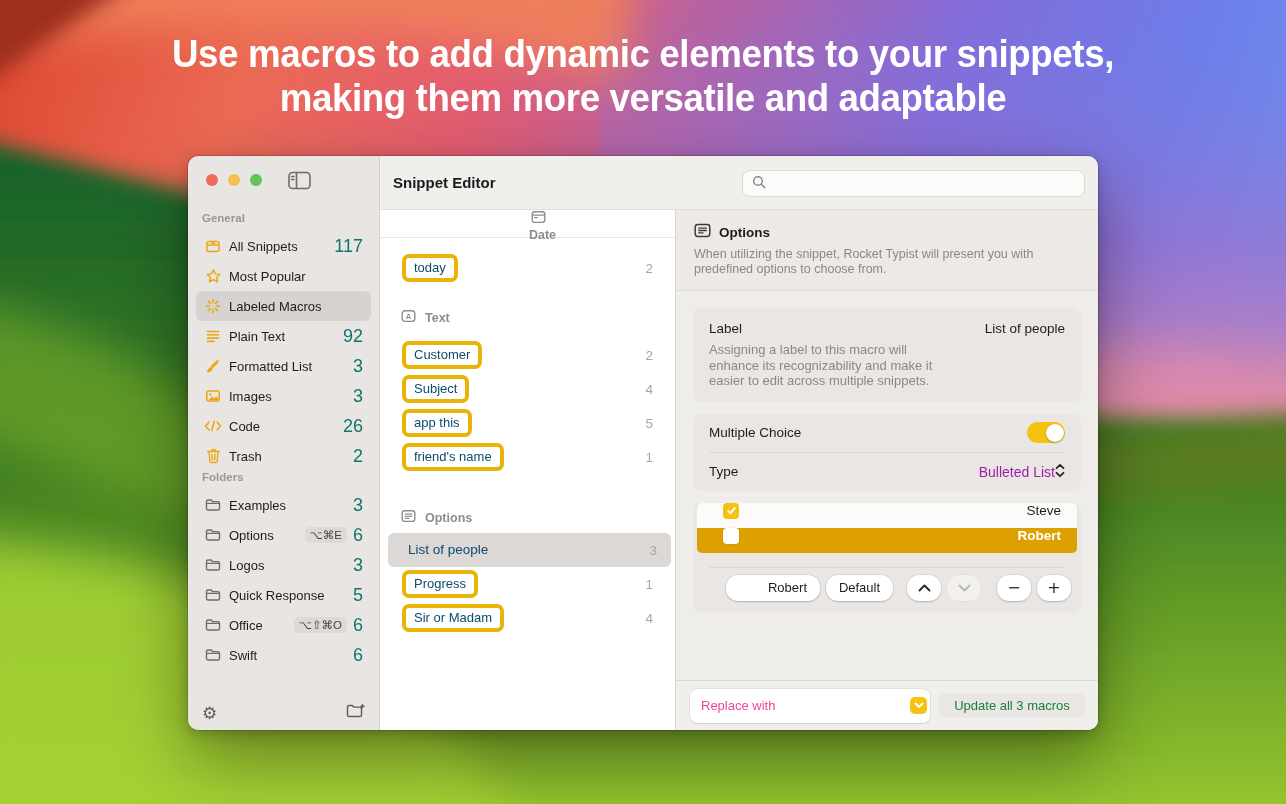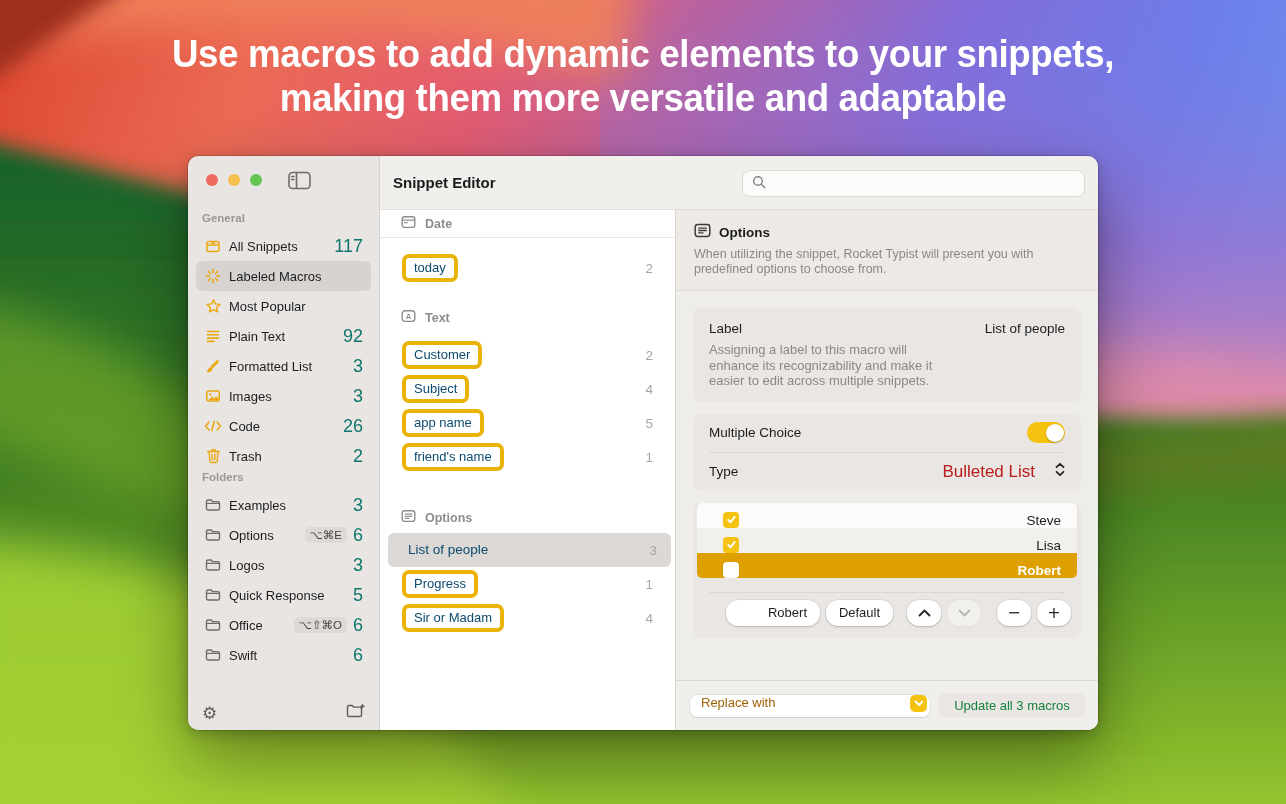--- a/index.html
+++ b/index.html
@@ -50,21 +50,21 @@
             display:flex; align-items:center; padding:0 9px; }
   .search input { border:0; outline:0; background:transparent; font-size:13px; color:#3a3937; width:100%;
                   font-family:"Liberation Sans", sans-serif; margin-left:6px; }
   .search input::placeholder { color:#9d9b98; }
 
   .content { flex:1; display:flex; min-height:0; }
 
   
   .midcol { width:296px; flex:0 0 296px; background:#fff; border-right:1px solid #d8d5d2; overflow:hidden; }
   .grp-head { height:28px; display:flex; align-items:center; padding-left:21px; }
-  .grp-head.bordered { border-bottom:1px solid #ebe8e5; }
+  .grp-head.bordered { border-bottom:1px solid #ebe8e5;flex-direction:column; }
   .grp-head .gh-label { font-size:12.5px; font-weight:bold; color:#8f8d8a; margin-left:9px; }
   .m-row { height:34px; display:flex; align-items:center; padding:0 22px 0 0; }
   .m-rows { margin-top:13px; }
   .pill { margin-left:22px; border:4px solid #eab308; border-radius:7px; padding:2px 8px 3px;
           font-size:13px; color:#0c4a6e; }
   .m-count { margin-left:auto; color:#a8a5a2; font-size:13.5px; }
   .m-row.sel { background:#dbd8d5; border-radius:6px; margin:0 4px 0 8px; padding-right:14px; }
   .m-row.sel .pill { border-color:transparent; padding-left:16px; margin-left:0; font-size:13.5px; }
   .gap19{height:19px;} .gap30{height:30px;}
 
@@ -80,24 +80,24 @@
   .lbl-row { display:flex; align-items:center; justify-content:space-between; padding:13px 16px 0; }
   .lbl-row .k { font-size:13.5px; color:#1d1d1f; }
   .lbl-row .v { font-size:13.5px; color:#1d1d1f; }
   .lbl-desc { padding:6px 16px 13px; font-size:13px; line-height:15.5px; color:#8b8987; max-width:265px; }
   .set-row { height:38px; display:flex; align-items:center; justify-content:space-between; padding:0 16px; }
   .set-row .k { font-size:13.5px; color:#1d1d1f; }
   .hair { height:1px; background:#d9d6d3; margin:0 16px; }
   .toggle { width:38px; height:21px; border-radius:11px; background:#f5c20f; position:relative; }
   .toggle::after { content:""; position:absolute; right:1.5px; top:1.5px; width:18px; height:18px;
                    border-radius:50%; background:#fff; box-shadow:0 1px 2px rgba(0,0,0,.25); }
-  .type-val { display:flex; align-items:center; gap:20px; font-size:17px; color:#b91c1c; }
+  .type-val { display:flex; align-items:center; gap:0; font-size:14px; color:#a21caf; }
 
   .opt-list { margin:8px 4px 0; border-radius:5px; overflow:hidden; }
-  .opt-row { height:25px; display:flex; align-items:flex-end; padding:0 16px 0 26px; }
+  .opt-row { height:25px; display:flex; align-items:flex-start; padding:0 16px 0 26px; }
   .opt-row.alt { background:#f2f0ed; }
   .opt-row.plain { background:#fcfbfa; }
   .opt-row.sel { background:#dda000; }
   .opt-name { margin-left:auto; font-size:13.5px; color:#1d1d1f; }
   .opt-row.sel .opt-name { color:#fff; font-weight:bold; }
   .cbox { width:16px; height:16px; border-radius:4px; display:flex; align-items:center; justify-content:center; }
   .cbox.on { background:#f5c20f; }
   .cbox.off { background:#fff; box-shadow:0 0 0 0.5px rgba(0,0,0,.08); }
   .opt-hair { height:1px; background:#d9d6d3; margin:14px 16px 0; }
   .opt-btns { display:flex; align-items:center; padding:7px 10px 6px 33px; gap:6px; }
@@ -105,23 +105,23 @@
          font-size:13px; color:#1d1d1f; box-shadow:0 0 0 0.5px rgba(0,0,0,.1), 0 1px 2px rgba(0,0,0,.18); }
   .btn-field { width:94px; justify-content:flex-end; padding-right:13px; }
   .btn-default { width:67px; margin-right:8px; }
   .btn-sq { width:34px; }
   .btn-sq.disabled { background:#f2f0ed; box-shadow:0 0 0 0.5px rgba(0,0,0,.06); }
   .btn-minus { margin-left:10px; }
   .pm { font-size:16px; color:#2a2927; line-height:1; font-family:"DejaVu Sans", sans-serif; }
 
   .insp-foot { flex:0 0 50px; background:#f1efec; border-top:1px solid #dcd9d6;
                display:flex; align-items:center; padding:0 13px 0 14px; gap:9px; }
-  .replace-sel { flex:0 0 240px; height:22px; background:#fff; border-radius:7px;
+  .replace-sel { flex:0 0 240px; height:34px; background:#fff; border-radius:7px;
                  box-shadow:0 0 0 0.5px rgba(0,0,0,.12), 0 1px 1px rgba(0,0,0,.08);
-                 display:flex; padding:0 3px 0 11px; font-size:13px; color:#a16207; }
+                 display:flex; align-items:center; padding:0 3px 0 11px; font-size:13px; color:#ec4899; }
   .replace-caret { margin-left:auto; width:17px; height:17px; border-radius:5px; background:#f5c20f;
                    display:flex; align-items:center; justify-content:center; }
   .update-btn { flex:1; height:23px; background:#e9e6e3; border-radius:7px;
                 display:flex; align-items:center; justify-content:center;
                 font-size:13px; color:#15803d; box-shadow:0 0 0 0.5px rgba(0,0,0,.05); }
 </style>
 </head>
 <body>
 
 <svg class="wallpaper" width="1286" height="804" viewBox="0 0 1286 804" preserveAspectRatio="none">
@@ -192,43 +192,43 @@
           <span class="sb-ico">
               <svg width="16" height="16" viewBox="0 0 16 16">
                 <rect x="2" y="3.5" width="12" height="10" rx="2" fill="none" stroke="#eaa811" stroke-width="1.5"></rect>
                 <line x1="2" y1="7" x2="14" y2="7" stroke="#eaa811" stroke-width="1.5"></line>
                 <line x1="6.5" y1="5.2" x2="9.5" y2="5.2" stroke="#eaa811" stroke-width="1.5" stroke-linecap="round"></line>
               </svg>
             </span>
           <span class="sb-label">All Snippets</span>
           <span class="sb-count">117</span>
         </div>
+        <div class="sb-item">
+          <span class="sb-ico">
+              <svg width="17" height="17" viewBox="0 0 17 17">
+                <path d="M8.5,1.8 L10.4,5.9 L14.9,6.4 L11.6,9.4 L12.5,13.8 L8.5,11.6 L4.5,13.8 L5.4,9.4 L2.1,6.4 L6.6,5.9 Z" fill="none" stroke="#eaa811" stroke-width="1.4" stroke-linejoin="round"></path>
+              </svg>
+            </span>
+          <span class="sb-label">Most Popular</span>
+          <span class="sb-count"></span>
+        </div>
         <div class="sb-item sel">
           <span class="sb-ico">
               <svg width="16" height="16" viewBox="0 0 16 16" stroke="#eaa811" stroke-width="1.5" stroke-linecap="round">
                 <line x1="8" y1="1.5" x2="8" y2="4.5"></line>
                 <line x1="8" y1="11.5" x2="8" y2="14.5"></line>
                 <line x1="1.5" y1="8" x2="4.5" y2="8"></line>
                 <line x1="11.5" y1="8" x2="14.5" y2="8"></line>
                 <line x1="3.4" y1="3.4" x2="5.5" y2="5.5"></line>
                 <line x1="10.5" y1="10.5" x2="12.6" y2="12.6"></line>
                 <line x1="12.6" y1="3.4" x2="10.5" y2="5.5"></line>
                 <line x1="5.5" y1="10.5" x2="3.4" y2="12.6"></line>
               </svg>
             </span>
           <span class="sb-label">Labeled Macros</span>
-          <span class="sb-count"></span>
-        </div>
-        <div class="sb-item">
-          <span class="sb-ico">
-              <svg width="17" height="17" viewBox="0 0 17 17">
-                <path d="M8.5,1.8 L10.4,5.9 L14.9,6.4 L11.6,9.4 L12.5,13.8 L8.5,11.6 L4.5,13.8 L5.4,9.4 L2.1,6.4 L6.6,5.9 Z" fill="none" stroke="#eaa811" stroke-width="1.4" stroke-linejoin="round"></path>
-              </svg>
-            </span>
-          <span class="sb-label">Most Popular</span>
           <span class="sb-count"></span>
         </div>
         <div class="sb-item">
           <span class="sb-ico">
               <svg width="16" height="16" viewBox="0 0 16 16" stroke="#eaa811" stroke-width="1.6" stroke-linecap="round">
                 <line x1="2.5" y1="3.5" x2="13.5" y2="3.5"></line>
                 <line x1="2.5" y1="6.8" x2="13.5" y2="6.8"></line>
                 <line x1="2.5" y1="10.1" x2="13.5" y2="10.1"></line>
                 <line x1="2.5" y1="13.4" x2="9" y2="13.4"></line>
               </svg>
@@ -399,21 +399,21 @@
         <div class="m-rows" style="margin-top:6px;">
           <div class="m-row">
             <span class="pill">Customer</span>
             <span class="m-count">2</span>
           </div>
           <div class="m-row">
             <span class="pill">Subject</span>
             <span class="m-count">4</span>
           </div>
           <div class="m-row">
-            <span class="pill">app name</span>
+            <span class="pill">app this</span>
             <span class="m-count">5</span>
           </div>
           <div class="m-row">
             <span class="pill">friend's name</span>
             <span class="m-count">1</span>
           </div>
         </div>
         <div class="gap30"></div>
         <div class="grp-head">
           <span><svg width="15" height="14" viewBox="0 0 15 14">
@@ -484,28 +484,20 @@
 
           <div class="card" style="padding-bottom:6px;">
             <div class="opt-list">
               <div class="opt-row plain">
                 <span class="cbox on">
                     <svg width="11" height="11" viewBox="0 0 12 12">
                       <path d="M2.5,6.5 L5,9 L9.5,3.2" stroke="#fff" stroke-width="2.1" fill="none" stroke-linecap="round" stroke-linejoin="round"></path>
                     </svg>
                   </span>
                 <span class="opt-name">Steve</span>
-              </div>
-              <div class="opt-row alt">
-                <span class="cbox on">
-                    <svg width="11" height="11" viewBox="0 0 12 12">
-                      <path d="M2.5,6.5 L5,9 L9.5,3.2" stroke="#fff" stroke-width="2.1" fill="none" stroke-linecap="round" stroke-linejoin="round"></path>
-                    </svg>
-                  </span>
-                <span class="opt-name">Lisa</span>
               </div>
               <div class="opt-row sel">
                 <span class="cbox off"></span>
                 <span class="opt-name">Robert</span>
               </div>
             </div>
             <div class="opt-hair"></div>
             <div class="opt-btns">
               <span class="btn btn-field">Robert</span>
               <span class="btn btn-default">Default</span>

